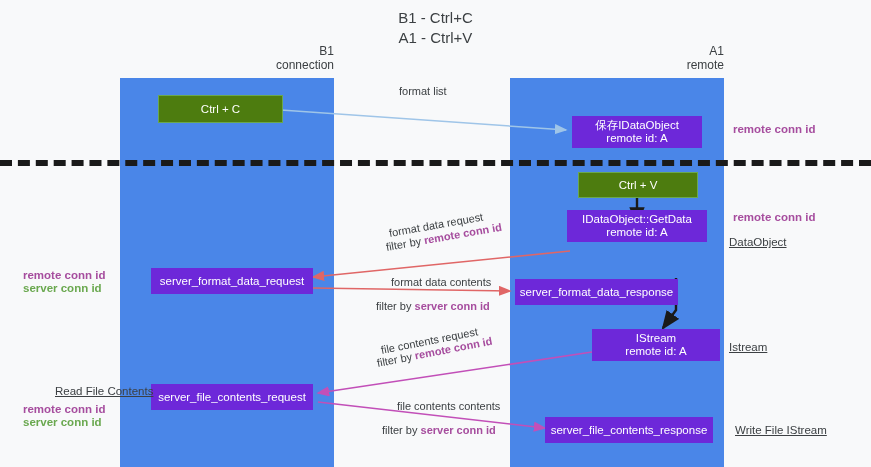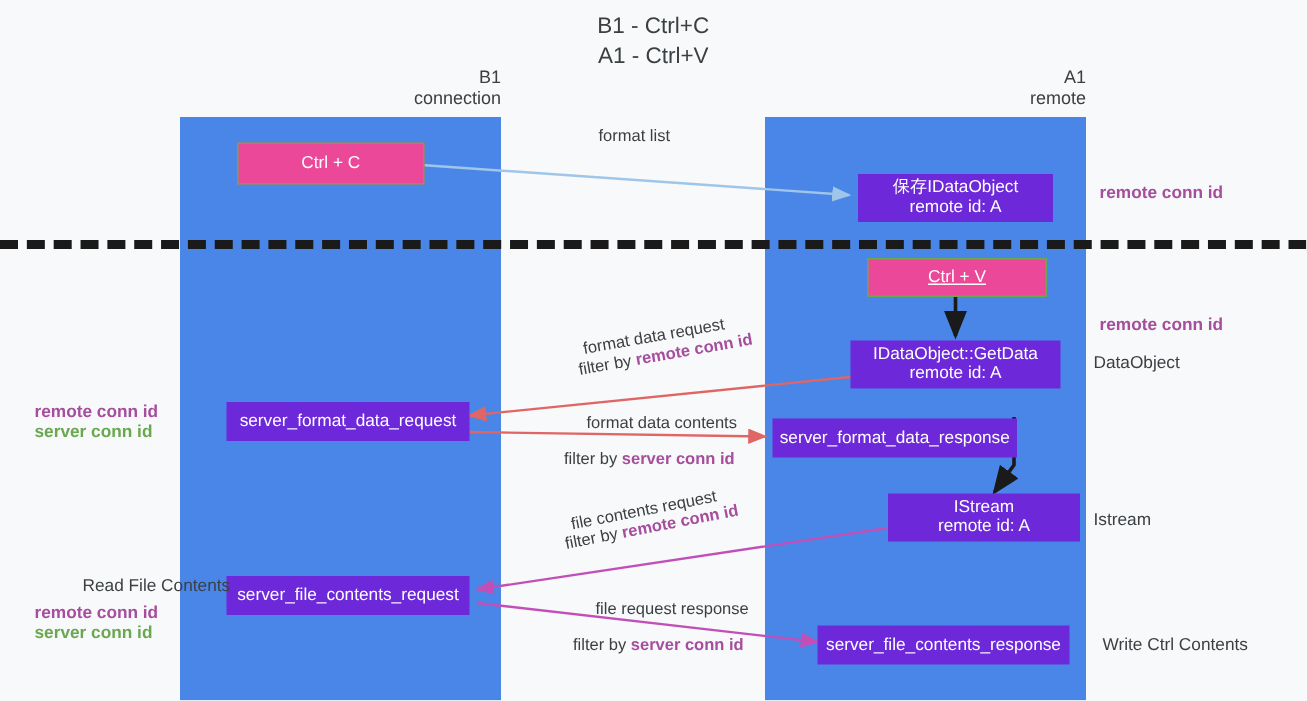--- a/index.html
+++ b/index.html
@@ -49,41 +49,41 @@
     flex-direction: column;
     align-items: center;
     justify-content: center;
     color: #ffffff;
     font-size: 11.5px;
     line-height: 13px;
     text-align: center;
     box-sizing: border-box;
     white-space: pre-line;
   }
-  .box.green { background: #ec4899; border: 1px solid #6aa84f; }
+  .box.green { background: #4d7c0f; border: 1px solid #6aa84f; }
   .box.orange { background: #6d28d9; }
 
   .dashed-sep {
     position: absolute;
     left: 0;
     top: 160px;
     width: 871px;
     height: 0;
     border-top: 6px dashed #1a1a1a;
   }
 
   .sidelabel {
     position: absolute;
     font-size: 11.5px;
     line-height: 13px;
     white-space: pre-line;
   }
   .purple { color: #a64d9e; font-weight: bold; }
   .greentxt { color: #6aa84f; font-weight: bold; }
-  .dark { color: #3c4043; }
+  .dark { color: #3c4043; text-decoration: underline; }
 
   .edgelabel {
     position: absolute;
     font-size: 11px;
     line-height: 14px;
     color: #3c4043;
     white-space: nowrap;
   }
   .edgelabel .purple { font-weight: bold; }
   .rot-up { transform: rotate(-10deg); transform-origin: left center; }
@@ -143,41 +143,41 @@
     <line x1="318" y1="402" x2="545" y2="428" stroke="#c24fb8" stroke-width="1.6" marker-end="url(#ah-mag)"></line>
   </svg>
 
   <div class="dashed-sep"></div>
 
   <div class="box green" style="left:158px; top:95px; width:125px; height:28px;">Ctrl + C</div>
 
   <div class="box orange" style="left:572px; top:116px; width:130px; height:32px;">保存IDataObject
 remote id: A</div>
 
-  <div class="box green" style="left:578px; top:172px; width:120px; height:26px;text-decoration:underline;">Ctrl + V</div>
-
-  <div class="box orange" style="left:567px; top:227px; width:140px; height:32px;">IDataObject::GetData
+  <div class="box green" style="left:578px; top:172px; width:120px; height:26px;">Ctrl + V</div>
+
+  <div class="box orange" style="left:567px; top:210px; width:140px; height:32px;">IDataObject::GetData
 remote id: A</div>
 
   <div class="box orange" style="left:151px; top:268px; width:162px; height:26px;">server_format_data_request</div>
 
   <div class="box orange" style="left:515px; top:279px; width:163px; height:26px;">server_format_data_response</div>
 
   <div class="box orange" style="left:592px; top:329px; width:128px; height:32px;">IStream
 remote id: A</div>
 
   <div class="box orange" style="left:545px; top:417px; width:168px; height:26px;">server_file_contents_response</div>
 
   <div class="box orange" style="left:151px; top:384px; width:162px; height:26px;">server_file_contents_request</div>
 
   <div class="sidelabel purple" style="left:733px; top:123px;">remote conn id</div>
   <div class="sidelabel purple" style="left:733px; top:211px;">remote conn id</div>
   <div class="sidelabel dark" style="left:729px; top:236px;">DataObject</div>
   <div class="sidelabel dark" style="left:729px; top:341px;">Istream</div>
-  <div class="sidelabel dark" style="left:735px; top:424px;">Write Ctrl Contents</div>
+  <div class="sidelabel dark" style="left:735px; top:424px;">Write File IStream</div>
 
   <div class="sidelabel purple" style="left:23px; top:269px;">remote conn id</div>
   <div class="sidelabel greentxt" style="left:23px; top:282px;">server conn id</div>
 
   <div class="sidelabel dark" style="left:24px; top:385px;margin-left:31px;">Read File Contents</div>
   <div class="sidelabel purple" style="left:23px; top:403px;">remote conn id</div>
   <div class="sidelabel greentxt" style="left:23px; top:416px;">server conn id</div>
 
   <div class="edgelabel" style="left:399px; top:84px;">format list</div>
 
@@ -189,18 +189,18 @@
   <div class="edgelabel" style="left:391px; top:275px;">format data contents</div>
   <div class="edgelabel" style="left:376px; top:299px;">
     <span>filter by </span><span class="purple">server conn id</span>
   </div>
 
   <div class="edgelabel rot-up2" style="left:381px; top:343px;">file contents request</div>
   <div class="edgelabel rot-up2" style="left:377px; top:356px;">
     <span>filter by </span><span class="purple">remote conn id</span>
   </div>
 
-  <div class="edgelabel" style="left:397px; top:399px;">file request response</div>
+  <div class="edgelabel" style="left:397px; top:399px;">file contents contents</div>
   <div class="edgelabel" style="left:382px; top:423px;">
     <span>filter by </span><span class="purple">server conn id</span>
   </div>
 
 </div>
 
 </body></html>

